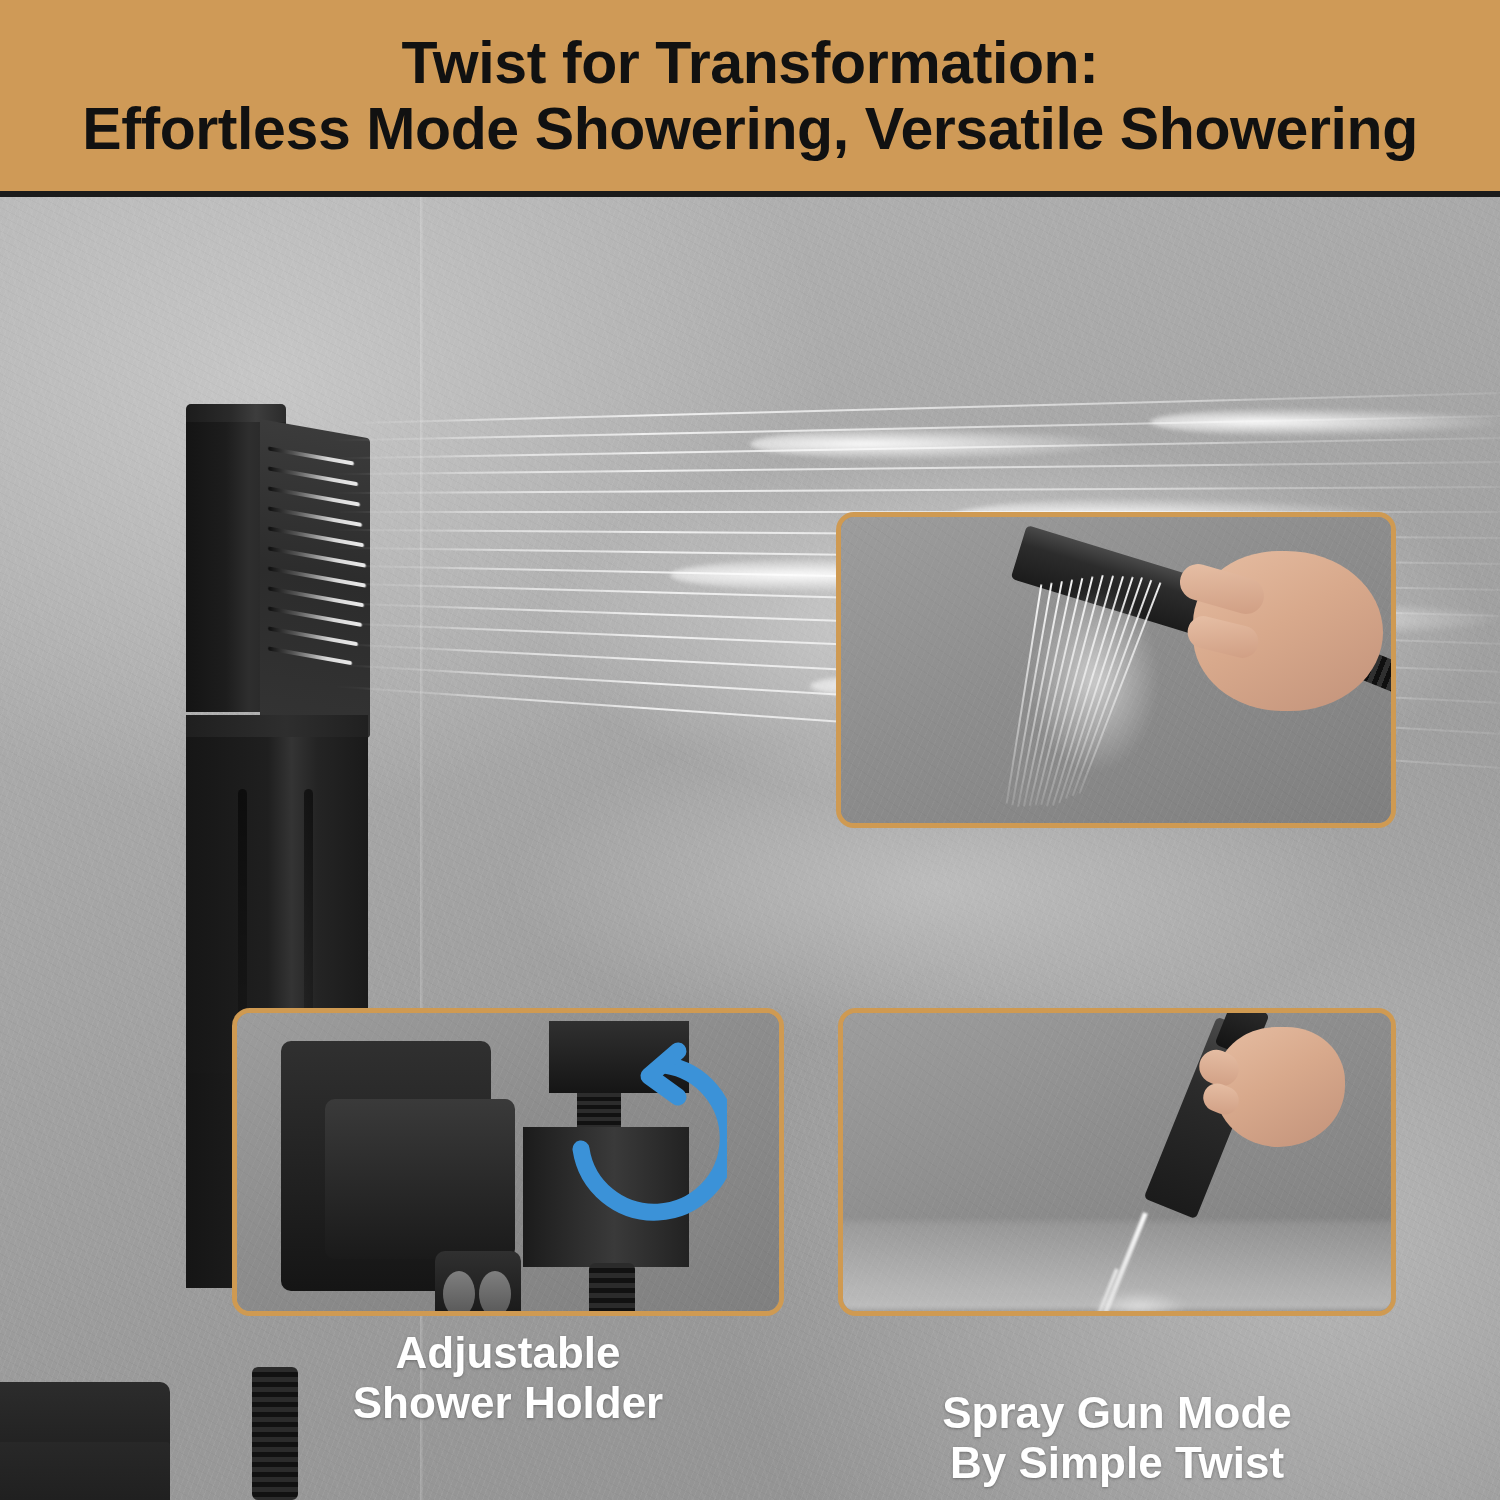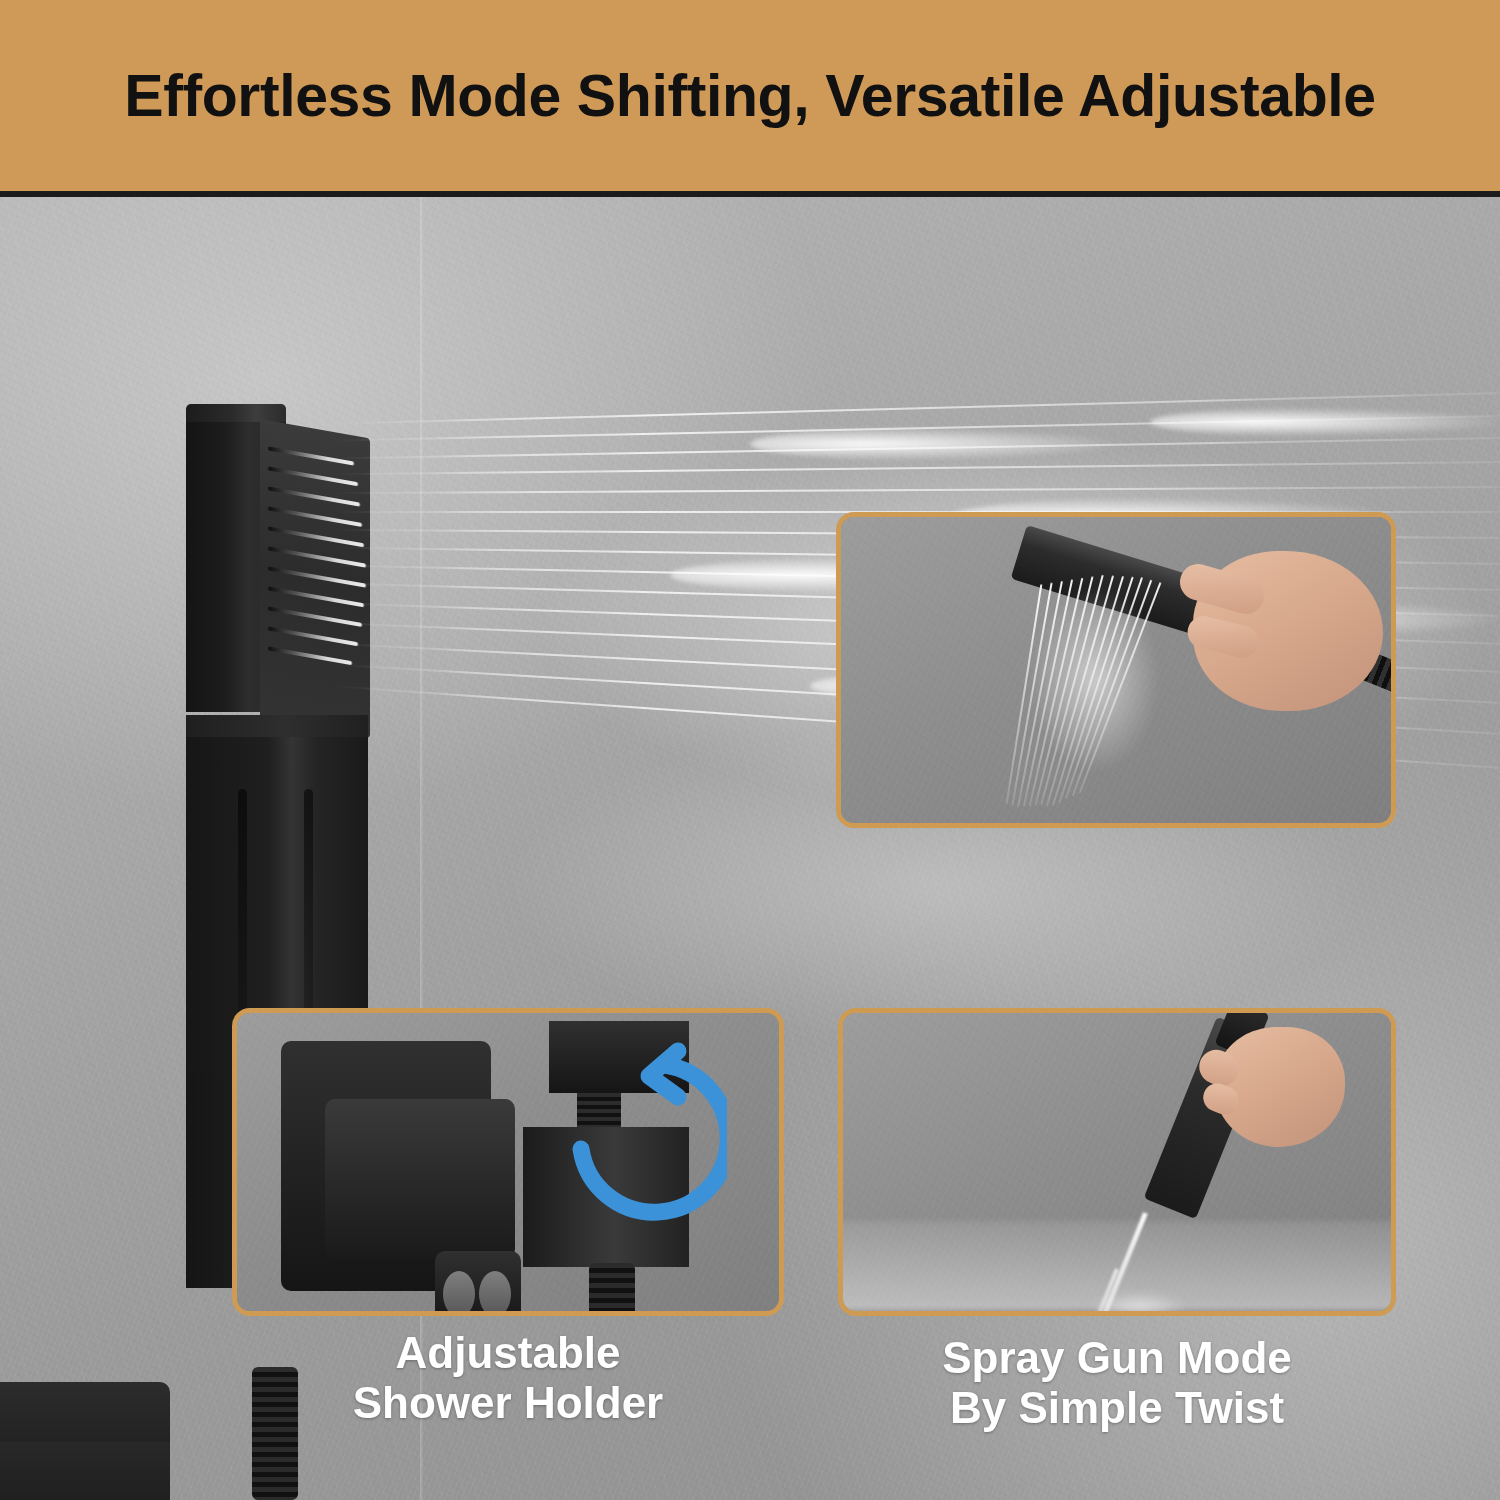--- a/index.html
+++ b/index.html
@@ -278,21 +278,22 @@
     background: linear-gradient(to bottom, rgba(255,255,255,.10), rgba(255,255,255,.45));
     filter: blur(3px);
   }
 </style>
 </head>
 <body>
 
 <div id="stage">
 
   <div id="header-banner">
-    <div class="hline">Effortless Mode Shifting, Versatile Adjustable</div>
+    <div class="hline">Twist for Transformation:</div>
+    <div class="hline">Effortless Mode Showering, Versatile Showering</div>
   </div>
   <div id="header-rule"></div>
 
   <div id="scene">
     <div class="wall"></div>
     <div class="wall-grain"></div>
     <div class="tile-seam" style="left:420px;"></div>
 
     <div class="head-top"></div>
     <div class="head-body"></div>
@@ -422,16 +423,16 @@
 
       <div class="hand" style="left:372px; top:14px; width:130px; height:120px; border-radius:48% 46% 52% 50%;"></div>
       <div class="finger" style="left:356px; top:38px; width:40px; height:34px; transform:rotate(24deg);"></div>
       <div class="finger" style="left:360px; top:72px; width:36px; height:28px; transform:rotate(22deg);"></div>
 
       <div class="jet" style="left:300px; top:200px; width:5px; height:110px; transform:rotate(22deg); transform-origin:top center;"></div>
       <div class="jet" style="left:272px; top:256px; width:4px; height:60px; transform:rotate(22deg); transform-origin:top center; opacity:.75;"></div>
       <div style="position:absolute; left:206px; top:268px; width:150px; height:52px; background:radial-gradient(ellipse 70px 22px at 60% 50%, rgba(255,255,255,.55), rgba(255,255,255,0) 70%); filter:blur(4px);"></div>
     </div>
   </div>
-  <div class="caption" style="left:838px; top:1333px; width:558px;">Spray Gun Mode
+  <div class="caption" style="left:838px; top:1388px; width:558px;">Spray Gun Mode
 By Simple Twist</div>
 
 </div>
 
 </body></html>

